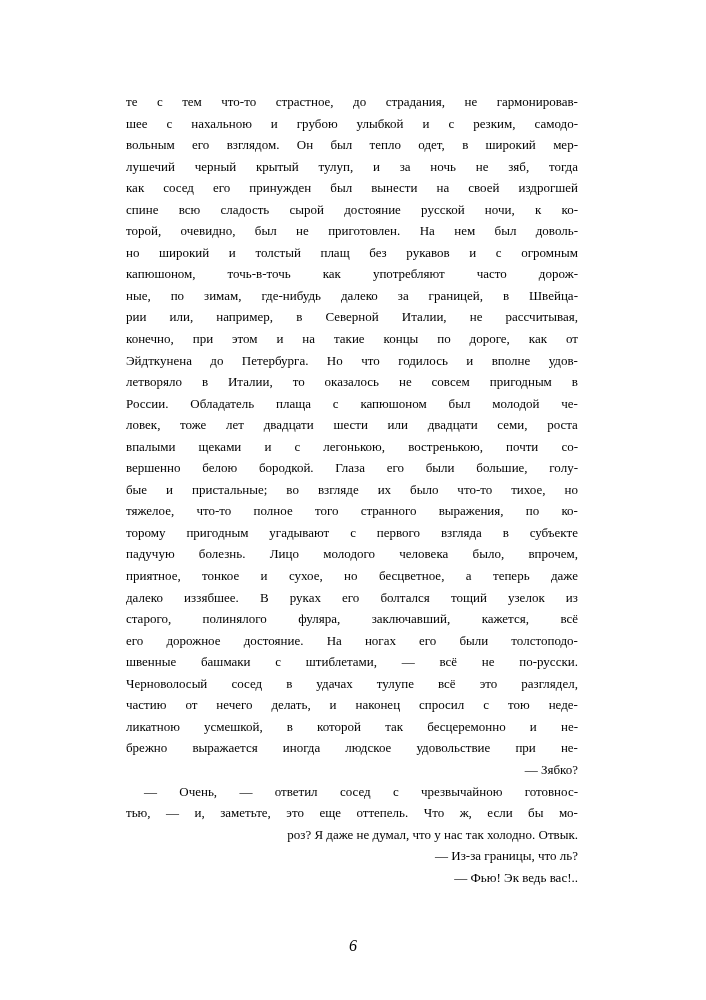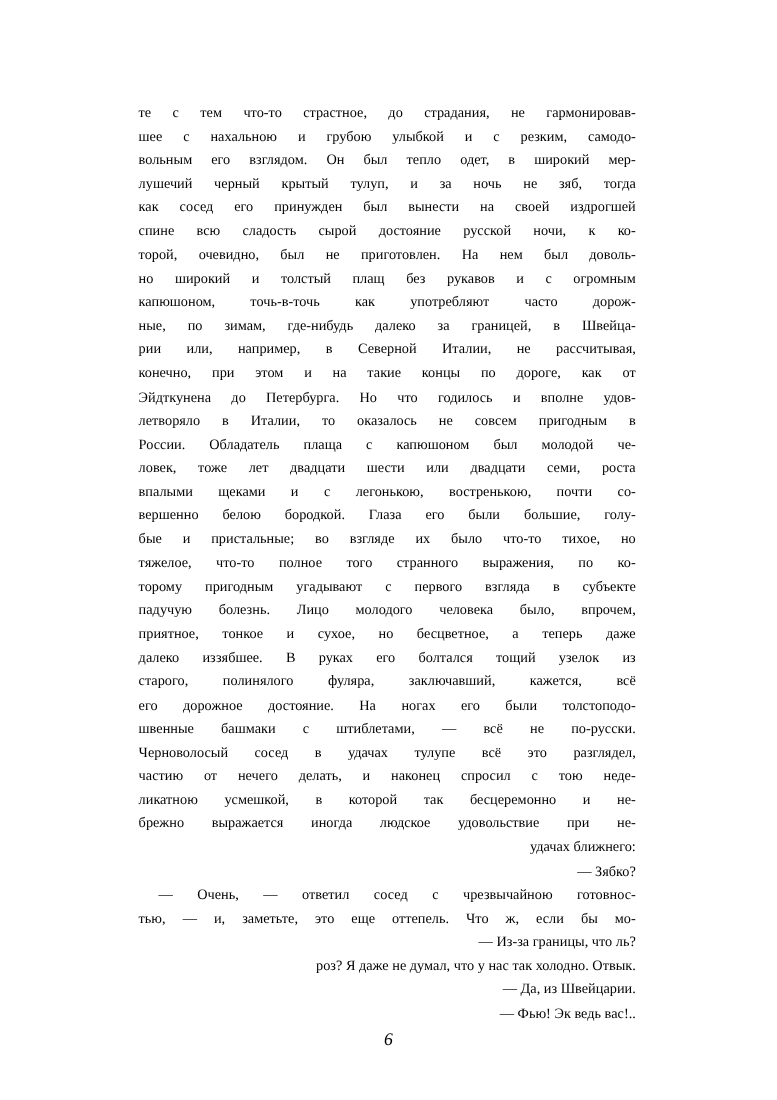--- a/index.html
+++ b/index.html
@@ -407,21 +407,20 @@
       </div>
       <div class="line justify">
         <span>брежно</span>
         <span>выражается</span>
         <span>иногда</span>
         <span>людское</span>
         <span>удовольствие</span>
         <span>при</span>
         <span>не-</span>
       </div>
-      <div class="line">удачах ближнего:</div>
       <div class="line indent">— Зябко?</div>
       <div class="line justify indent">
         <span>—</span>
         <span>Очень,</span>
         <span>—</span>
         <span>ответил</span>
         <span>сосед</span>
         <span>с</span>
         <span>чрезвычайною</span>
         <span>готовнос-</span>
@@ -433,21 +432,20 @@
         <span>заметьте,</span>
         <span>это</span>
         <span>еще</span>
         <span>оттепель.</span>
         <span>Что</span>
         <span>ж,</span>
         <span>если</span>
         <span>бы</span>
         <span>мо-</span>
       </div>
+      <div class="line">роз? Я даже не думал, что у нас так холодно. Отвык.</div>
       <div class="line indent">— Из-за границы, что ль?</div>
-      <div class="line">роз? Я даже не думал, что у нас так холодно. Отвык.</div>
-      <div class="line indent">— Да, из Швейцарии.</div>
       <div class="line indent">— Фью! Эк ведь вас!..</div>
     </div>
 
   <div class="folio">6</div>
 
 </div>
 
 </body></html>

